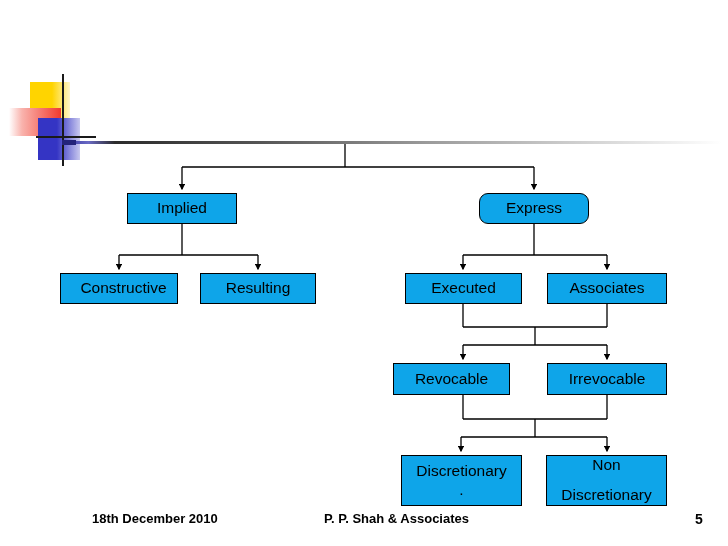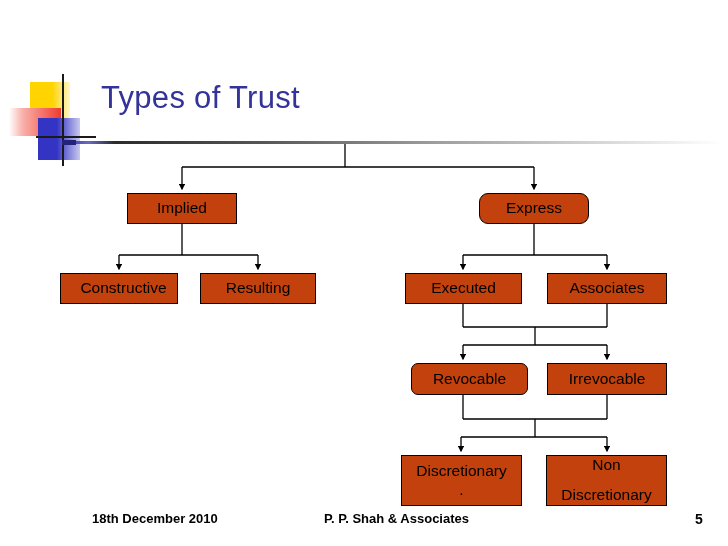--- a/index.html
+++ b/index.html
@@ -102,21 +102,21 @@
     position: absolute;
     left: 0;
     top: 0;
     width: 728px;
     height: 546px;
   }
   .node {
     position: absolute;
     box-sizing: border-box;
     border: 1.4px solid #000000;
-    background: #c2410c;
+    background: #0ea5e9;
     display: flex;
     align-items: center;
     justify-content: center;
     text-align: center;
     font-size: 15.5px;
     color: #000000;
     line-height: 1.22;
     padding: 0 4px;
   }
   .node span { display: block; }
@@ -153,21 +153,20 @@
 <div id="slide">
 
   <div class="deco">
     <div class="deco-yellow"></div>
     <div class="deco-red"></div>
     <div class="deco-blue"></div>
     <div class="deco-vline"></div>
     <div class="deco-hline"></div>
   </div>
 
-  <div class="slide-title">Types of Trust</div>
   <div class="title-rule"></div>
   <div class="title-rule-dark"></div>
 
   <svg class="chart" viewBox="0 0 728 546" width="728" height="546" xmlns="http://www.w3.org/2000/svg">
     <defs>
       <marker id="arrow" viewBox="0 0 10 10" refX="8" refY="5" markerWidth="5" markerHeight="5" orient="auto-start-reverse">
         <path d="M 0 0 L 10 5 L 0 10 z" fill="#000000"></path>
       </marker>
     </defs>
     <g stroke="#000000" stroke-width="1.3" fill="none">
@@ -225,21 +224,21 @@
   </div>
 
   <div class="node" style="left:405px; top:273px; width:117px; height:31px;">
     <span>Executed</span>
   </div>
 
   <div class="node" style="left:547px; top:273px; width:120px; height:31px;">
     <span>Associates</span>
   </div>
 
-  <div class="node" style="left:411px; top:363px; width:117px; height:32px;border-radius:7px;">
+  <div class="node" style="left:393px; top:363px; width:117px; height:32px;">
     <span>Revocable</span>
   </div>
 
   <div class="node" style="left:547px; top:363px; width:120px; height:32px;">
     <span>Irrevocable</span>
   </div>
 
   <div class="node" style="left:401px; top:455px; width:121px; height:51px; flex-direction:column; justify-content:center;">
     <span>Discretionary</span>
     <span>.</span>

